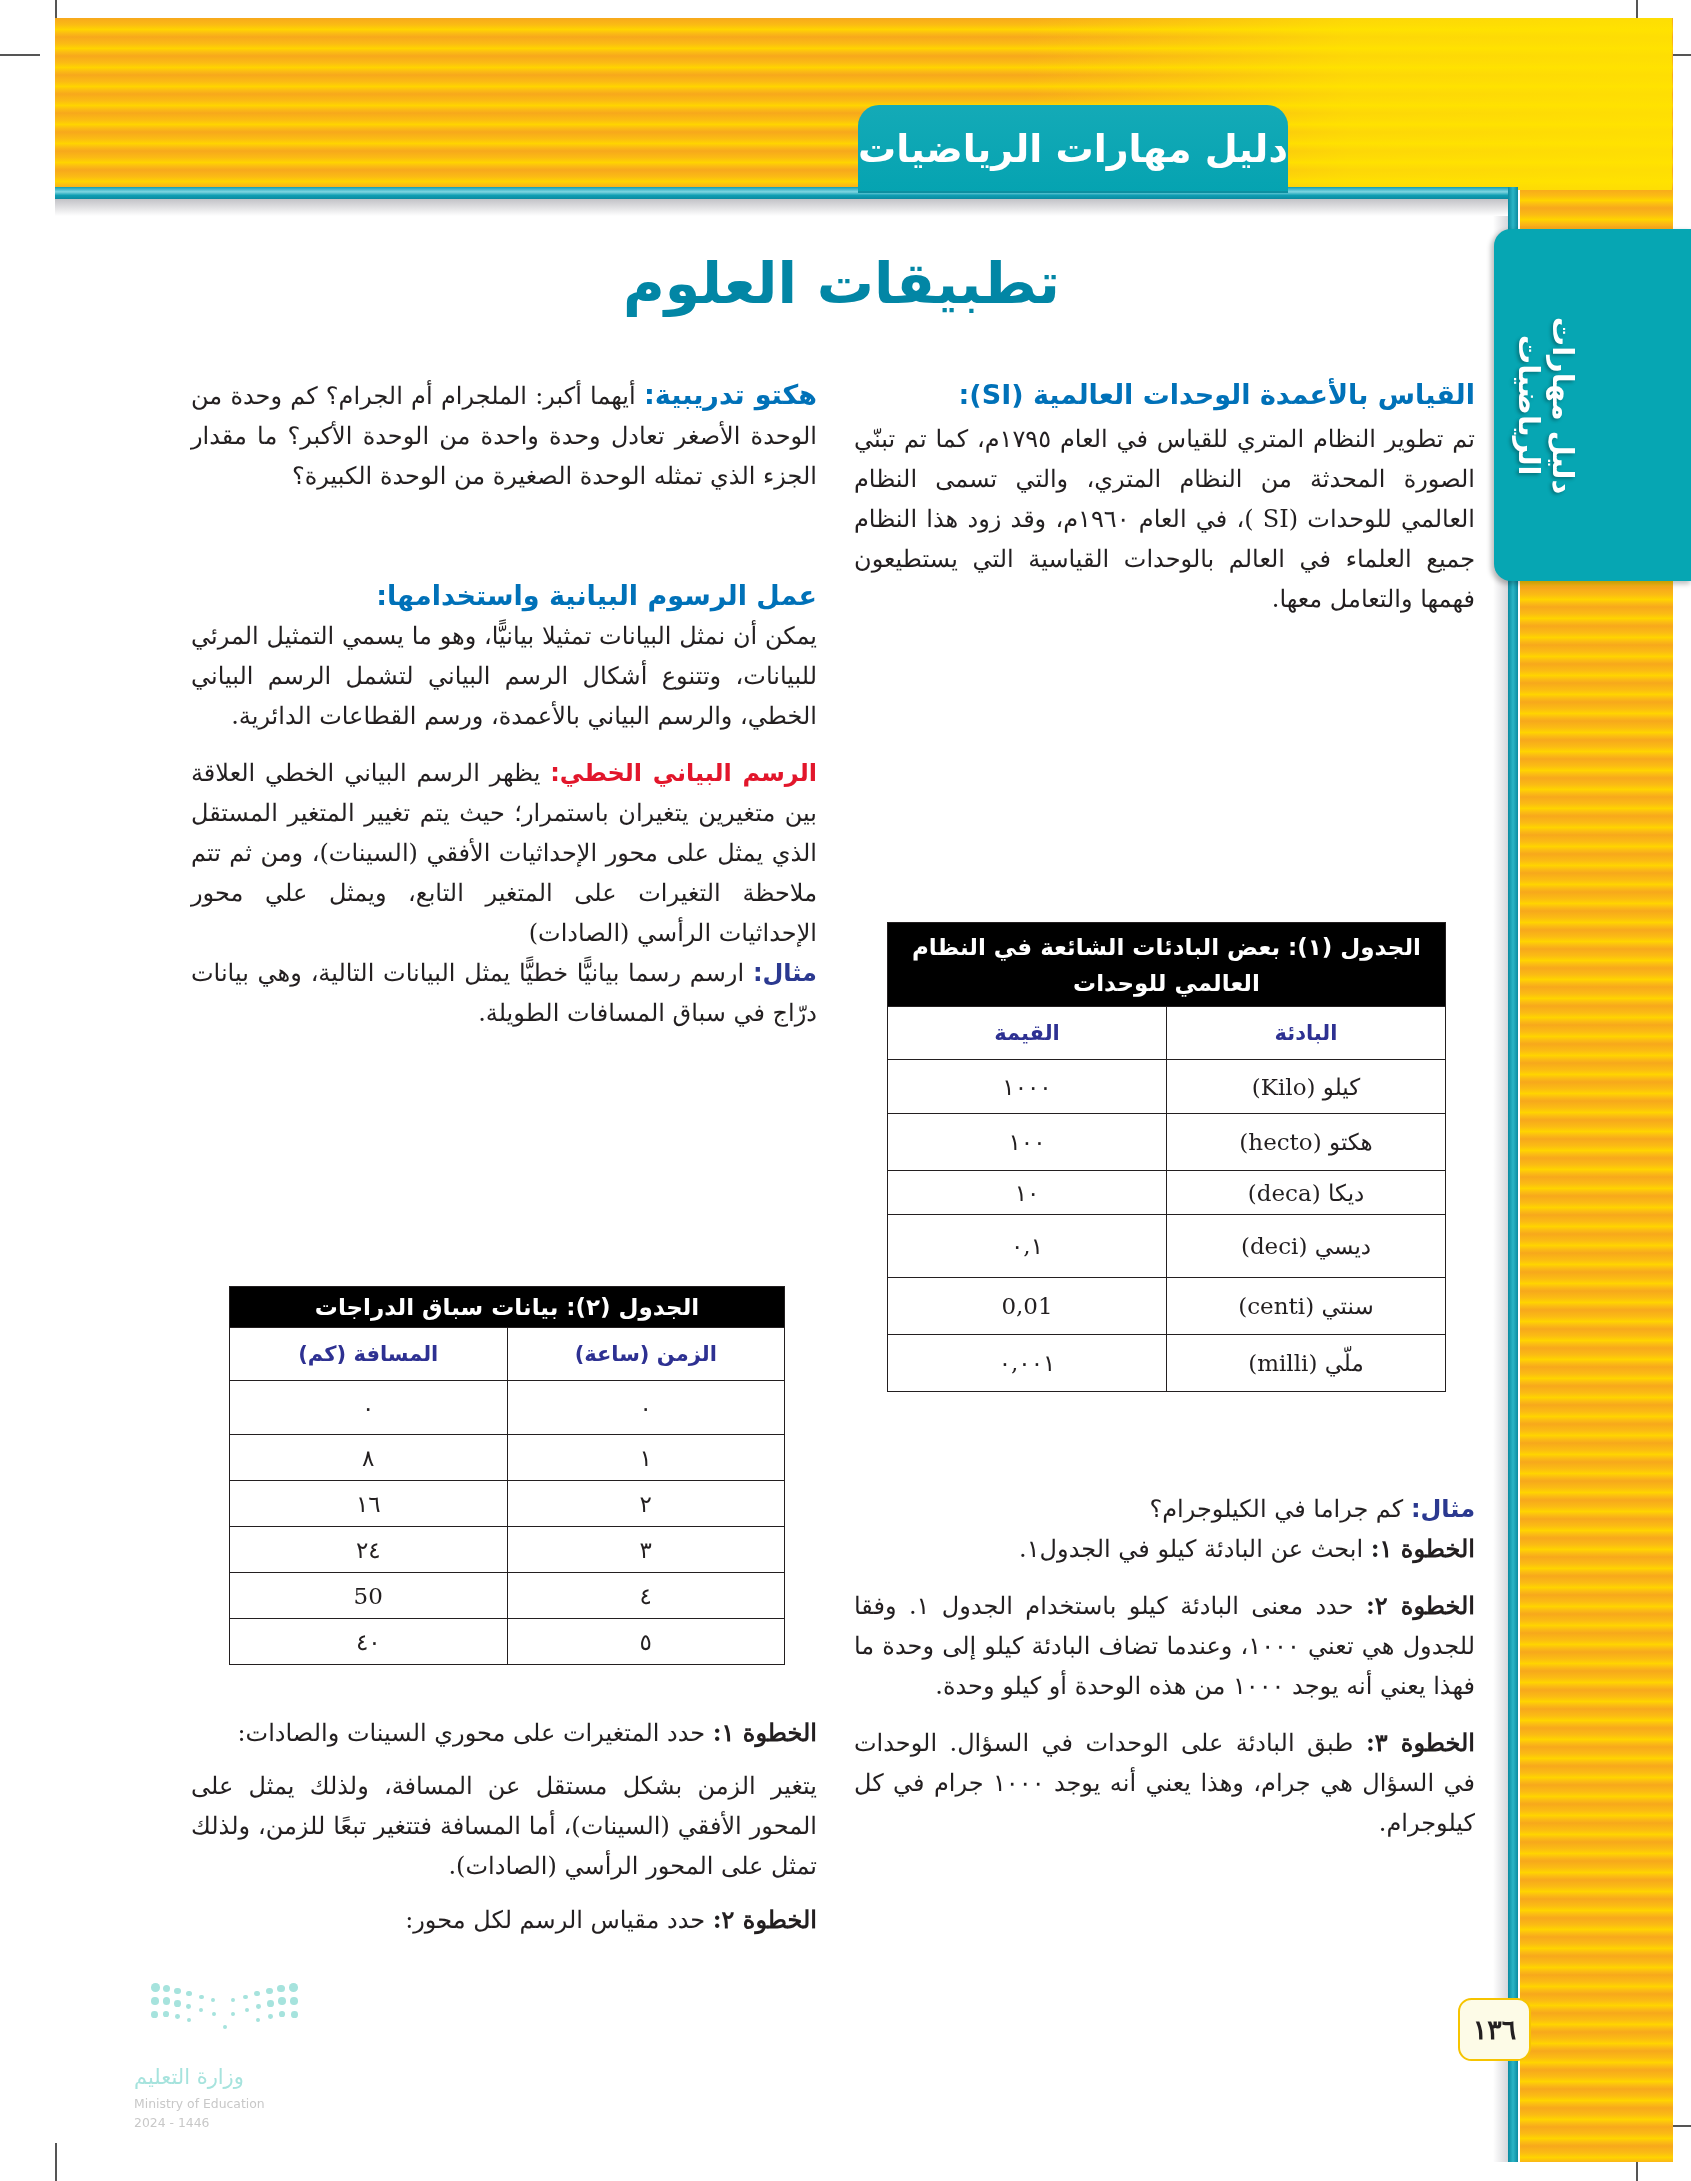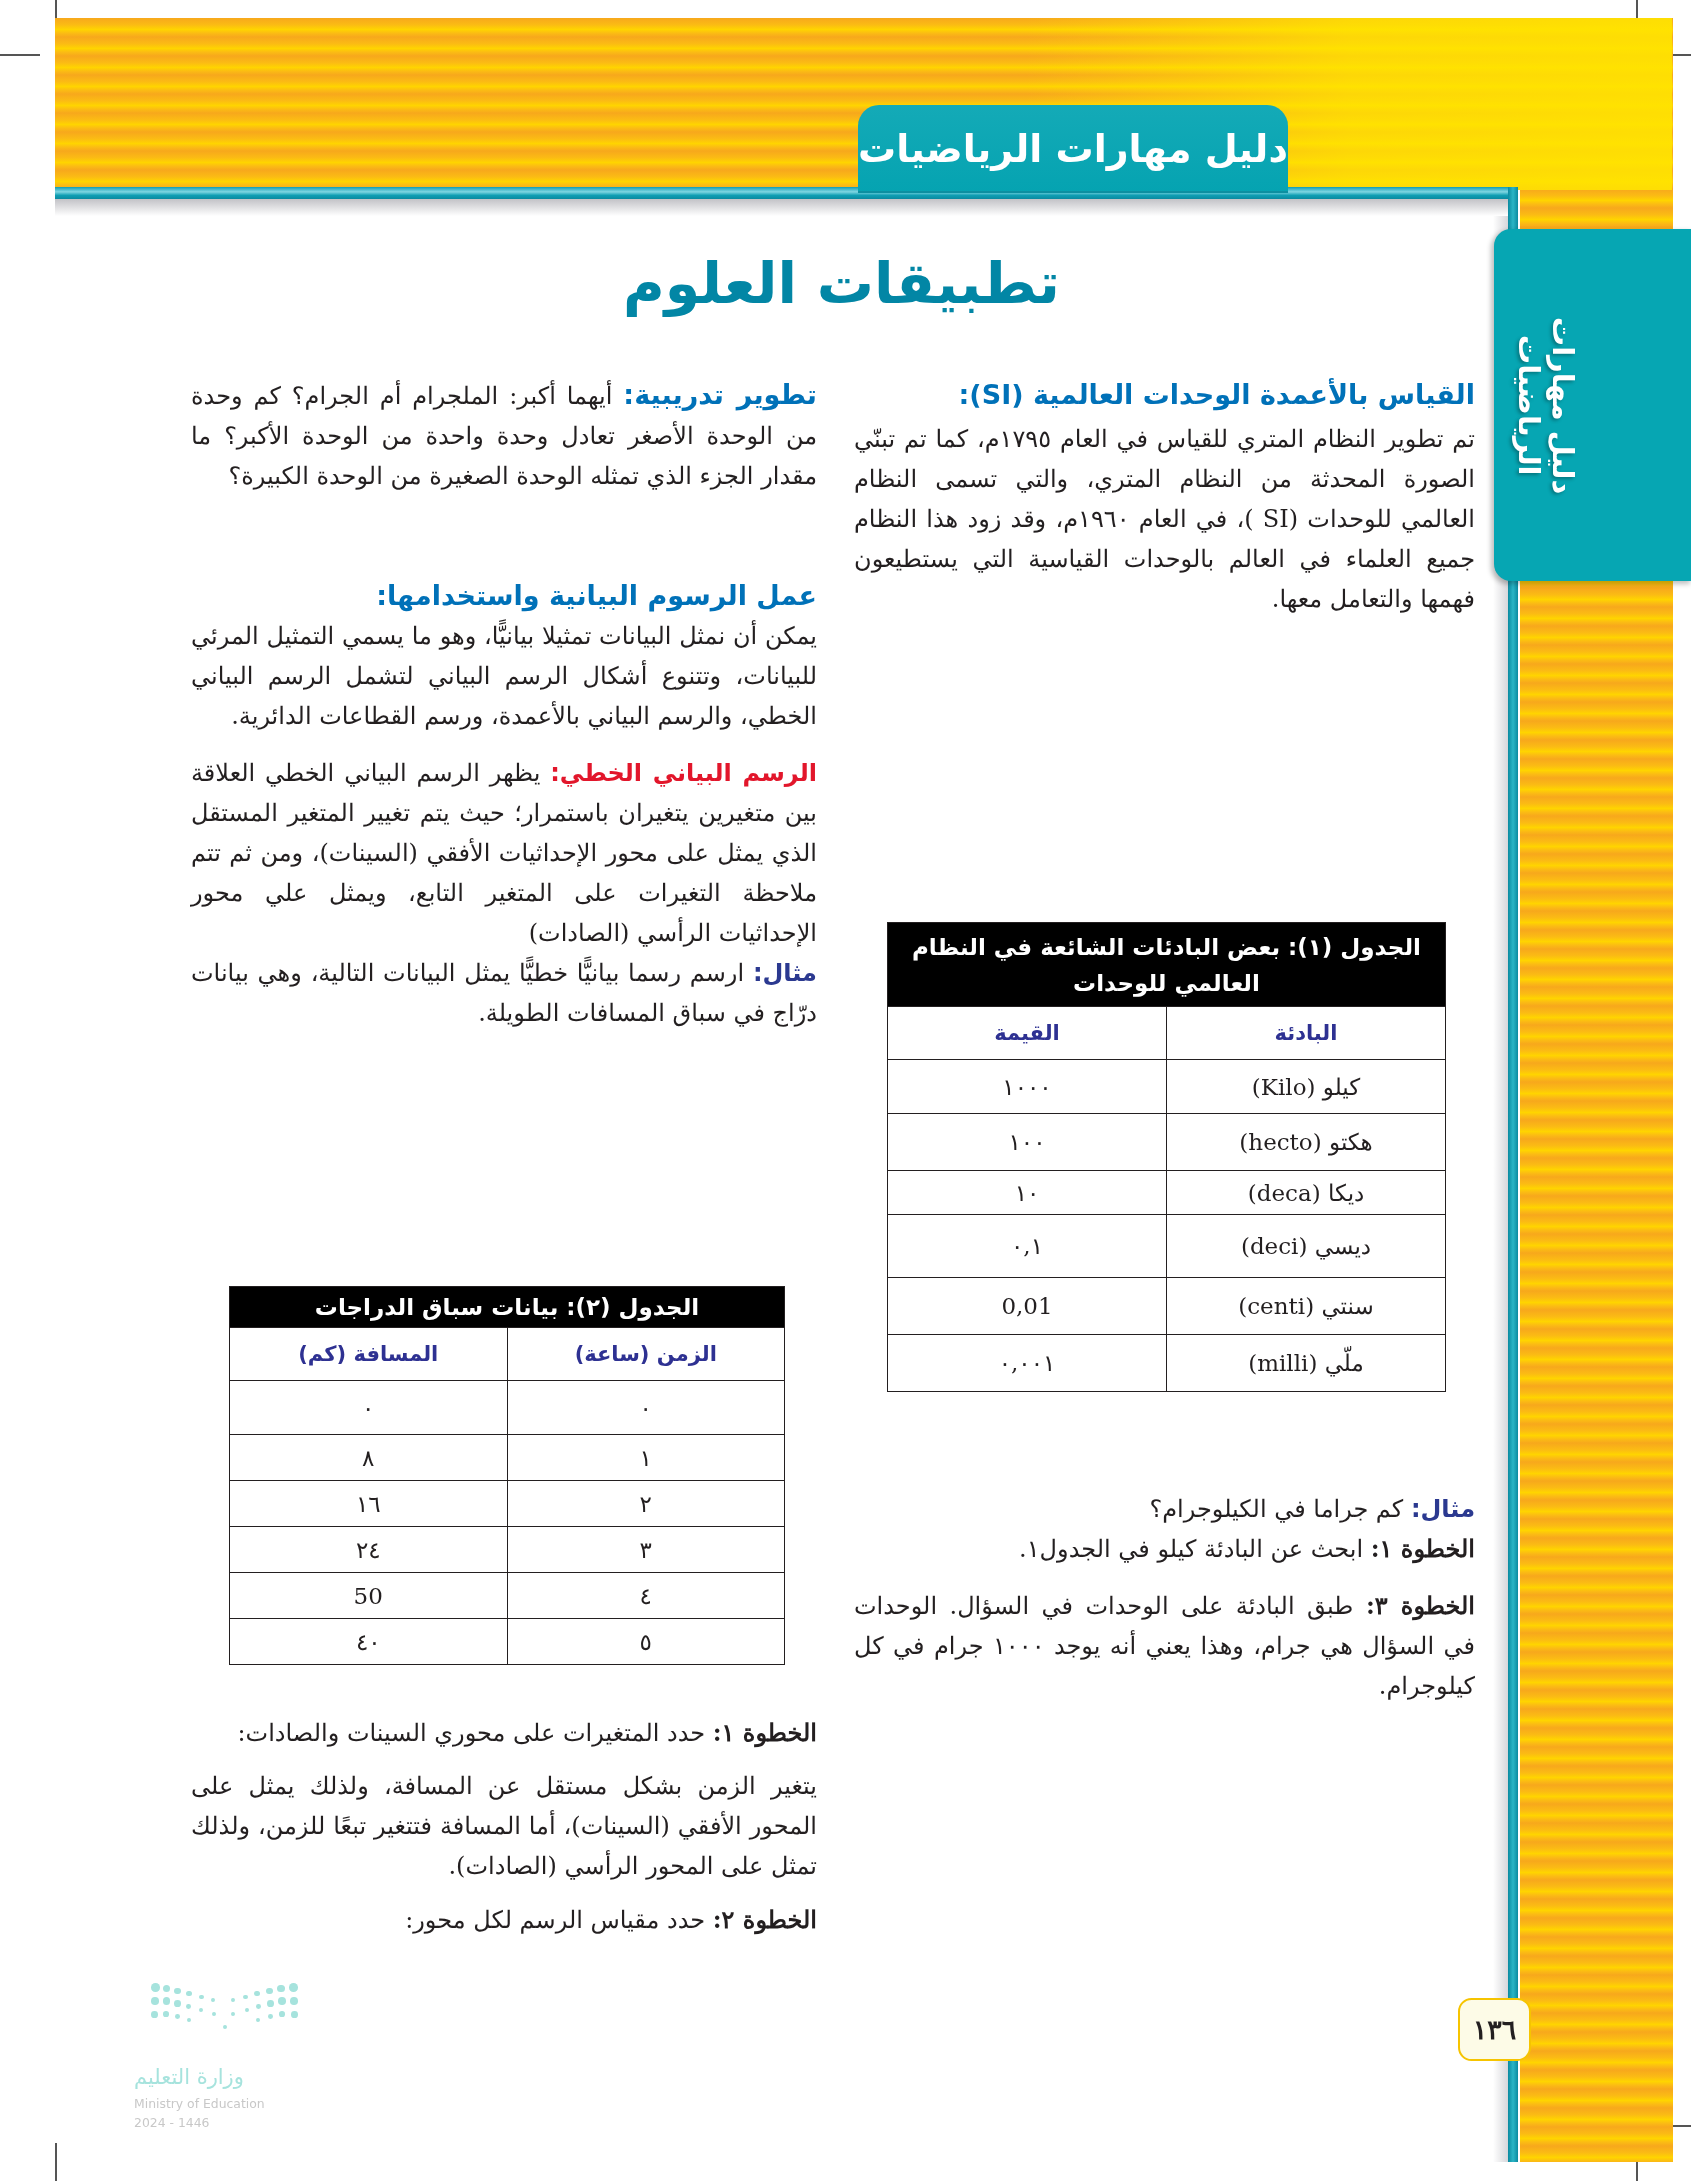--- a/index.html
+++ b/index.html
@@ -135,28 +135,32 @@
 <div class="col" style="left:854px; top:1489px; width:621px;">
   <div>
     <span class="lbl-navy">مثال:</span>
     <span>كم جراما في الكيلوجرام؟</span>
   </div>
   <p>
     <span class="strong">الخطوة ١:</span>
     <span>ابحث عن البادئة كيلو في الجدول١.</span>
   </p>
   <p style="margin-top:17px;">
+    <span class="strong">الخطوة ٢:</span>
+    <span>حدد معنى البادئة كيلو باستخدام الجدول ١. وفقا للجدول هي تعني ١٠٠٠، وعندما تضاف البادئة كيلو إلى وحدة ما فهذا يعني أنه يوجد ١٠٠٠ من هذه الوحدة أو كيلو وحدة.</span>
+  </p>
+  <p style="margin-top:17px;">
     <span class="strong">الخطوة ٣:</span>
     <span>طبق البادئة على الوحدات في السؤال. الوحدات في السؤال هي جرام، وهذا يعني أنه يوجد ١٠٠٠ جرام في كل كيلوجرام.</span>
   </p>
 </div>
 
 <div class="col" style="left:191px; top:375px; width:626px;">
   <p>
-    <span class="h-blue">تطوير تدريبية:</span>
+    <span class="h-blue">هكتو تدريبية:</span>
     <span>أيهما أكبر: الملجرام أم الجرام؟ كم وحدة من الوحدة الأصغر تعادل وحدة واحدة من الوحدة الأكبر؟ ما مقدار الجزء الذي تمثله الوحدة الصغيرة من الوحدة الكبيرة؟</span>
   </p>
   <div class="h-blue" style="margin-top:80px;">عمل الرسوم البيانية واستخدامها:</div>
   <p>يمكن أن نمثل البيانات تمثيلا بيانيًّا، وهو ما يسمي التمثيل المرئي للبيانات، وتتنوع أشكال الرسم البياني لتشمل الرسم البياني الخطي، والرسم البياني بالأعمدة، ورسم القطاعات الدائرية.</p>
   <p style="margin-top:17px;">
     <span class="h-red">الرسم البياني الخطي:</span>
     <span>يظهر الرسم البياني الخطي العلاقة بين متغيرين يتغيران باستمرار؛ حيث يتم تغيير المتغير المستقل الذي يمثل على محور الإحداثيات الأفقي (السينات)، ومن ثم تتم ملاحظة التغيرات على المتغير التابع، ويمثل علي محور الإحداثيات الرأسي (الصادات)</span>
     <br>
     <span class="lbl-navy">مثال:</span>
     <span>ارسم رسما بيانيًّا خطيًّا يمثل البيانات التالية، وهي بيانات درّاج في سباق المسافات الطويلة.</span>

